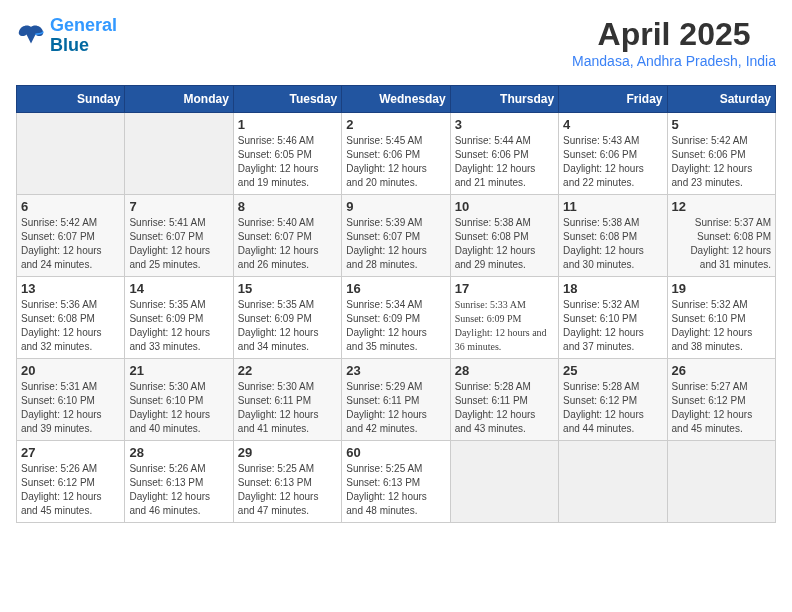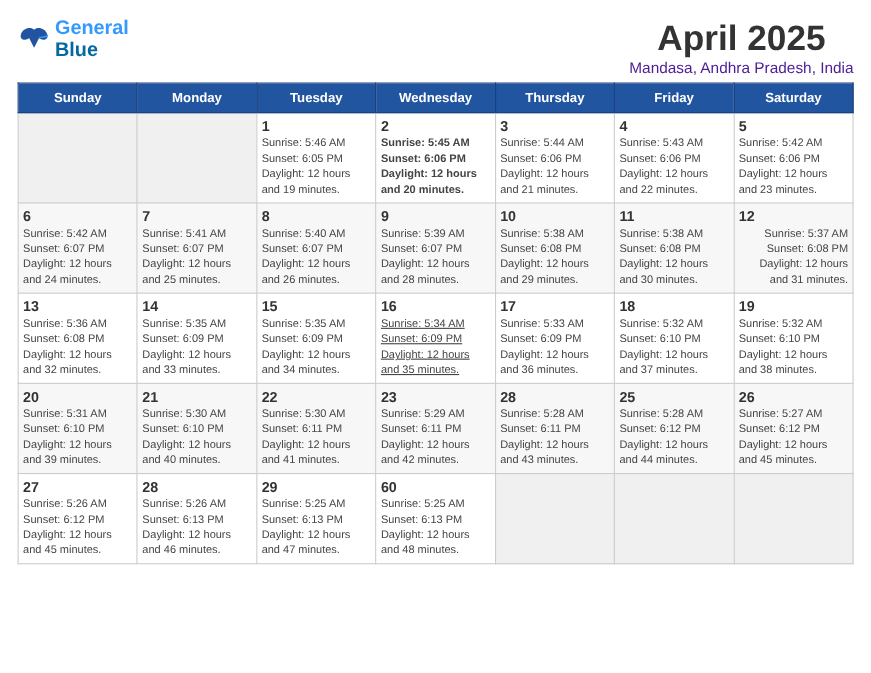--- a/index.html
+++ b/index.html
@@ -7,21 +7,21 @@
       font-family: Arial, sans-serif;
       background: #fff;
       width: 792px;
       min-height: 612px;
       padding: 16px;
     }
     .header {
       display: flex;
       justify-content: space-between;
       align-items: flex-start;
-      margin-bottom: 6px;
+      margin-bottom: 16px;
     }
     .logo {
       display: flex;
       align-items: center;
       gap: 4px;
     }
     .logo-text {
       font-size: 18px;
       font-weight: bold;
       color: #003366;
@@ -37,32 +37,32 @@
     .title-block {
       text-align: center;
     }
     .month-title {
       font-size: 32px;
       font-weight: bold;
       color: #333;
     }
     .location {
       font-size: 14px;
-      color: #4c1d95;
+      color: #3b82f6;
     }
     table {
       width: 100%;
       border-collapse: collapse;
       font-size: 11px;
     }
     thead tr th {
       background-color: #2255a0;
       color: #fff;
       padding: 6px 4px;
-      text-align: center;
+      text-align: right;
       font-size: 12px;
       font-weight: bold;
       border: 1px solid #1a4080;
     }
     tbody tr td {
       border: 1px solid #ccc;
       vertical-align: top;
       padding: 4px;
       height: 80px;
       width: 108px;
@@ -125,21 +125,21 @@
         <td class="empty-cell"></td>
         <td class="empty-cell"></td>
         <td>
           <div class="day-num">1</div>
           <div class="day-info" style="white-space: pre-line;">Sunrise: 5:46 AM
 Sunset: 6:05 PM
 Daylight: 12 hours and 19 minutes.</div>
         </td>
         <td>
           <div class="day-num">2</div>
-          <div class="day-info" style="white-space: pre-line; font-weight: bold;">Sunrise: 5:45 AM
+          <div class="day-info" style="white-space: pre-line;">Sunrise: 5:45 AM
 Sunset: 6:06 PM
 Daylight: 12 hours and 20 minutes.</div>
         </td>
         <td>
           <div class="day-num">3</div>
           <div class="day-info" style="white-space: pre-line;">Sunrise: 5:44 AM
 Sunset: 6:06 PM
 Daylight: 12 hours and 21 minutes.</div>
         </td>
         <td>
@@ -213,27 +213,27 @@
 Daylight: 12 hours and 33 minutes.</div>
         </td>
         <td>
           <div class="day-num">15</div>
           <div class="day-info" style="white-space: pre-line;">Sunrise: 5:35 AM
 Sunset: 6:09 PM
 Daylight: 12 hours and 34 minutes.</div>
         </td>
         <td>
           <div class="day-num">16</div>
-          <div class="day-info" style="white-space: pre-line; text-decoration: underline;">Sunrise: 5:34 AM
+          <div class="day-info" style="white-space: pre-line;">Sunrise: 5:34 AM
 Sunset: 6:09 PM
 Daylight: 12 hours and 35 minutes.</div>
         </td>
         <td>
           <div class="day-num">17</div>
-          <div class="day-info" style="white-space: pre-line;">Sunrise: 5:33 AM
+          <div class="day-info" style="white-space: pre-line; font-family: Liberation Serif, serif;">Sunrise: 5:33 AM
 Sunset: 6:09 PM
 Daylight: 12 hours and 36 minutes.</div>
         </td>
         <td>
           <div class="day-num">18</div>
           <div class="day-info" style="white-space: pre-line;">Sunrise: 5:32 AM
 Sunset: 6:10 PM
 Daylight: 12 hours and 37 minutes.</div>
         </td>
         <td>

